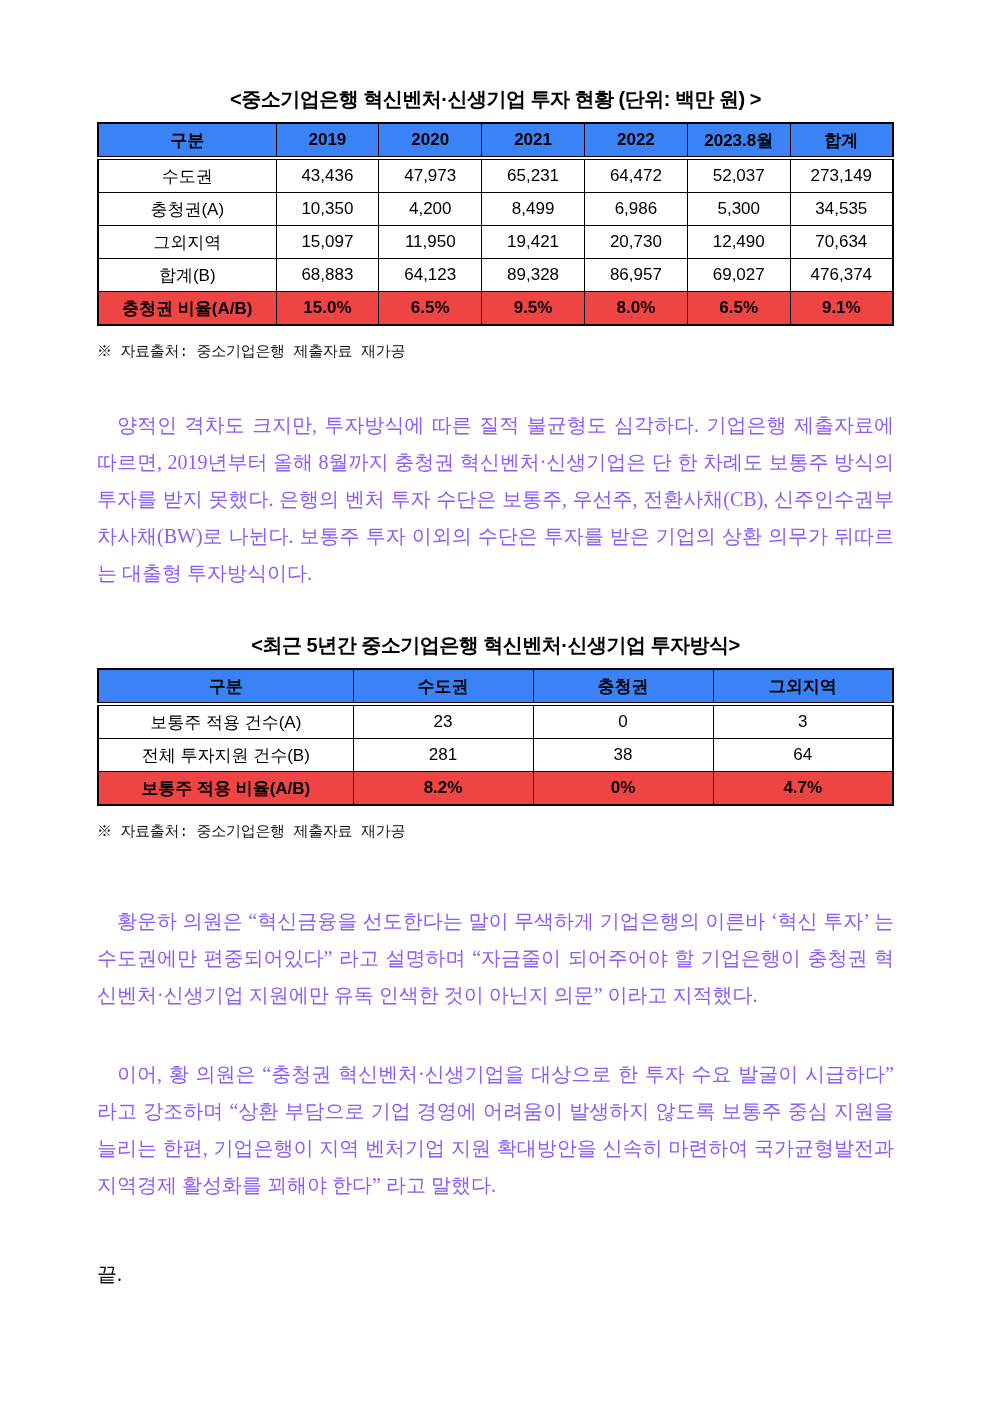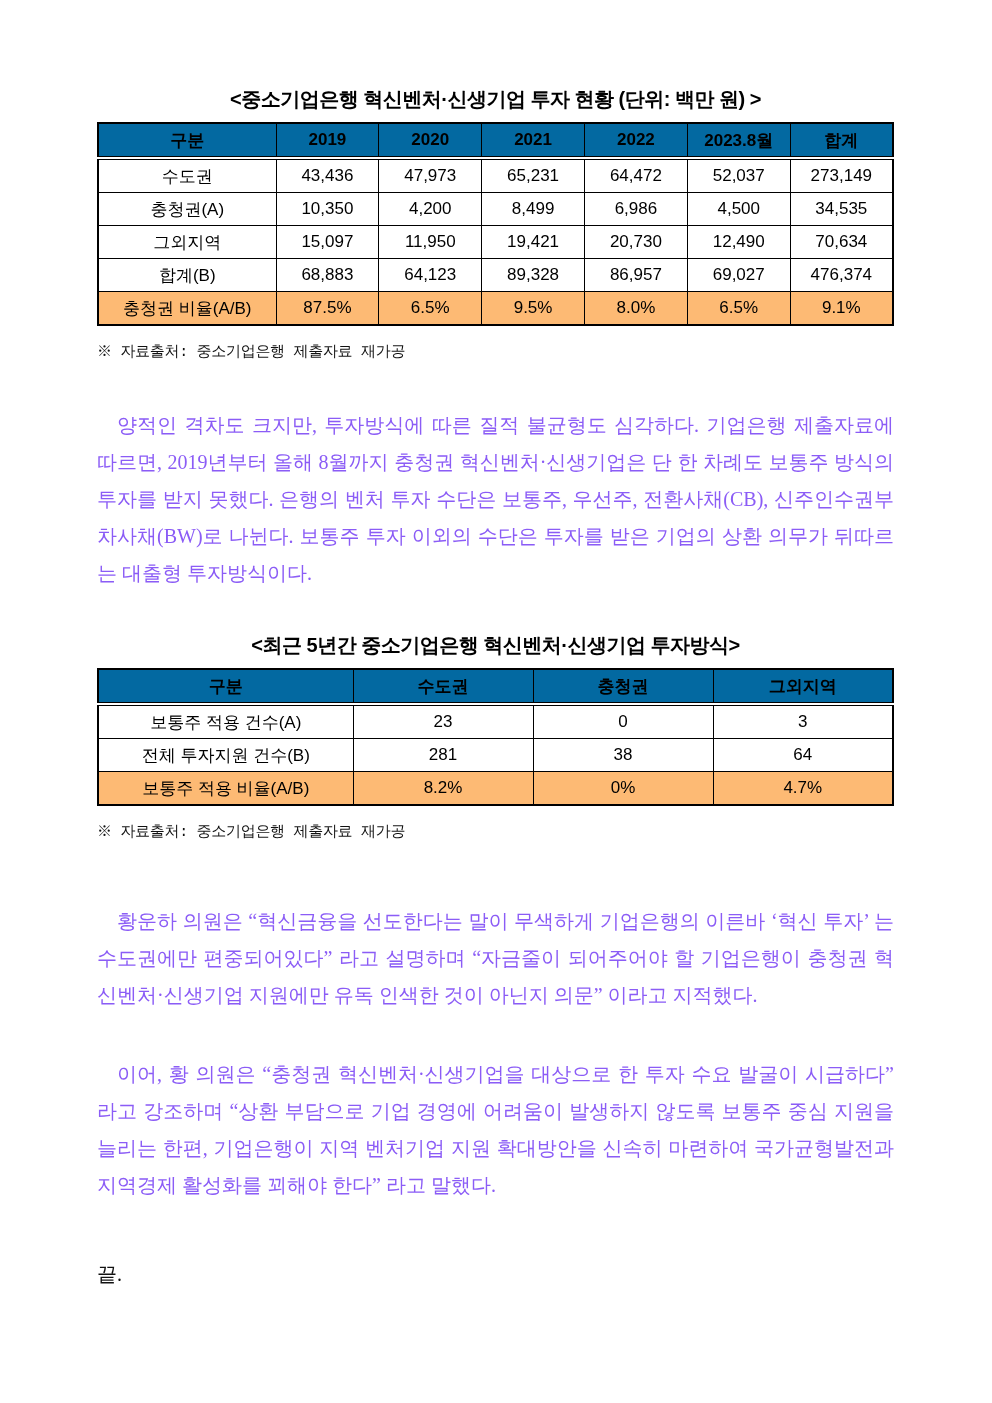--- a/index.html
+++ b/index.html
@@ -37,28 +37,28 @@
   table.data th, table.data td {
     border: 1px solid #000000;
     text-align: center;
     vertical-align: middle;
     height: 32px;
     padding: 0 4px;
     overflow: hidden;
     white-space: nowrap;
   }
   table.data thead th {
-    background: #0369a1;
+    background: #3b82f6;
     font-weight: 700;
     border-bottom: 4px double #000000;
   }
   table.data td { font-weight: 400; }
   table.data tr.highlight td {
-    background: #fdba74;
-    font-weight: 400;
+    background: #ef4444;
+    font-weight: 700;
     border-bottom: 2px solid #000000;
   }
   
   table.t1 col.c-label { width: 178px; }
   table.t2 col.c-label { width: 255px; }
   
   .source {
     font-family: Liberation Mono, monospace;
     font-size: 15px;
     color: #111111;
@@ -124,21 +124,21 @@
         <td>64,472</td>
         <td>52,037</td>
         <td>273,149</td>
       </tr>
       <tr>
         <td>충청권(A)</td>
         <td>10,350</td>
         <td>4,200</td>
         <td>8,499</td>
         <td>6,986</td>
-        <td>4,500</td>
+        <td>5,300</td>
         <td>34,535</td>
       </tr>
       <tr>
         <td>그외지역</td>
         <td>15,097</td>
         <td>11,950</td>
         <td>19,421</td>
         <td>20,730</td>
         <td>12,490</td>
         <td>70,634</td>
@@ -147,21 +147,21 @@
         <td>합계(B)</td>
         <td>68,883</td>
         <td>64,123</td>
         <td>89,328</td>
         <td>86,957</td>
         <td>69,027</td>
         <td>476,374</td>
       </tr>
       <tr class="highlight">
         <td>충청권 비율(A/B)</td>
-        <td>87.5%</td>
+        <td>15.0%</td>
         <td>6.5%</td>
         <td>9.5%</td>
         <td>8.0%</td>
         <td>6.5%</td>
         <td>9.1%</td>
       </tr>
     </tbody>
   </table>
 
   <div class="source">※ 자료출처: 중소기업은행 제출자료 재가공</div>

